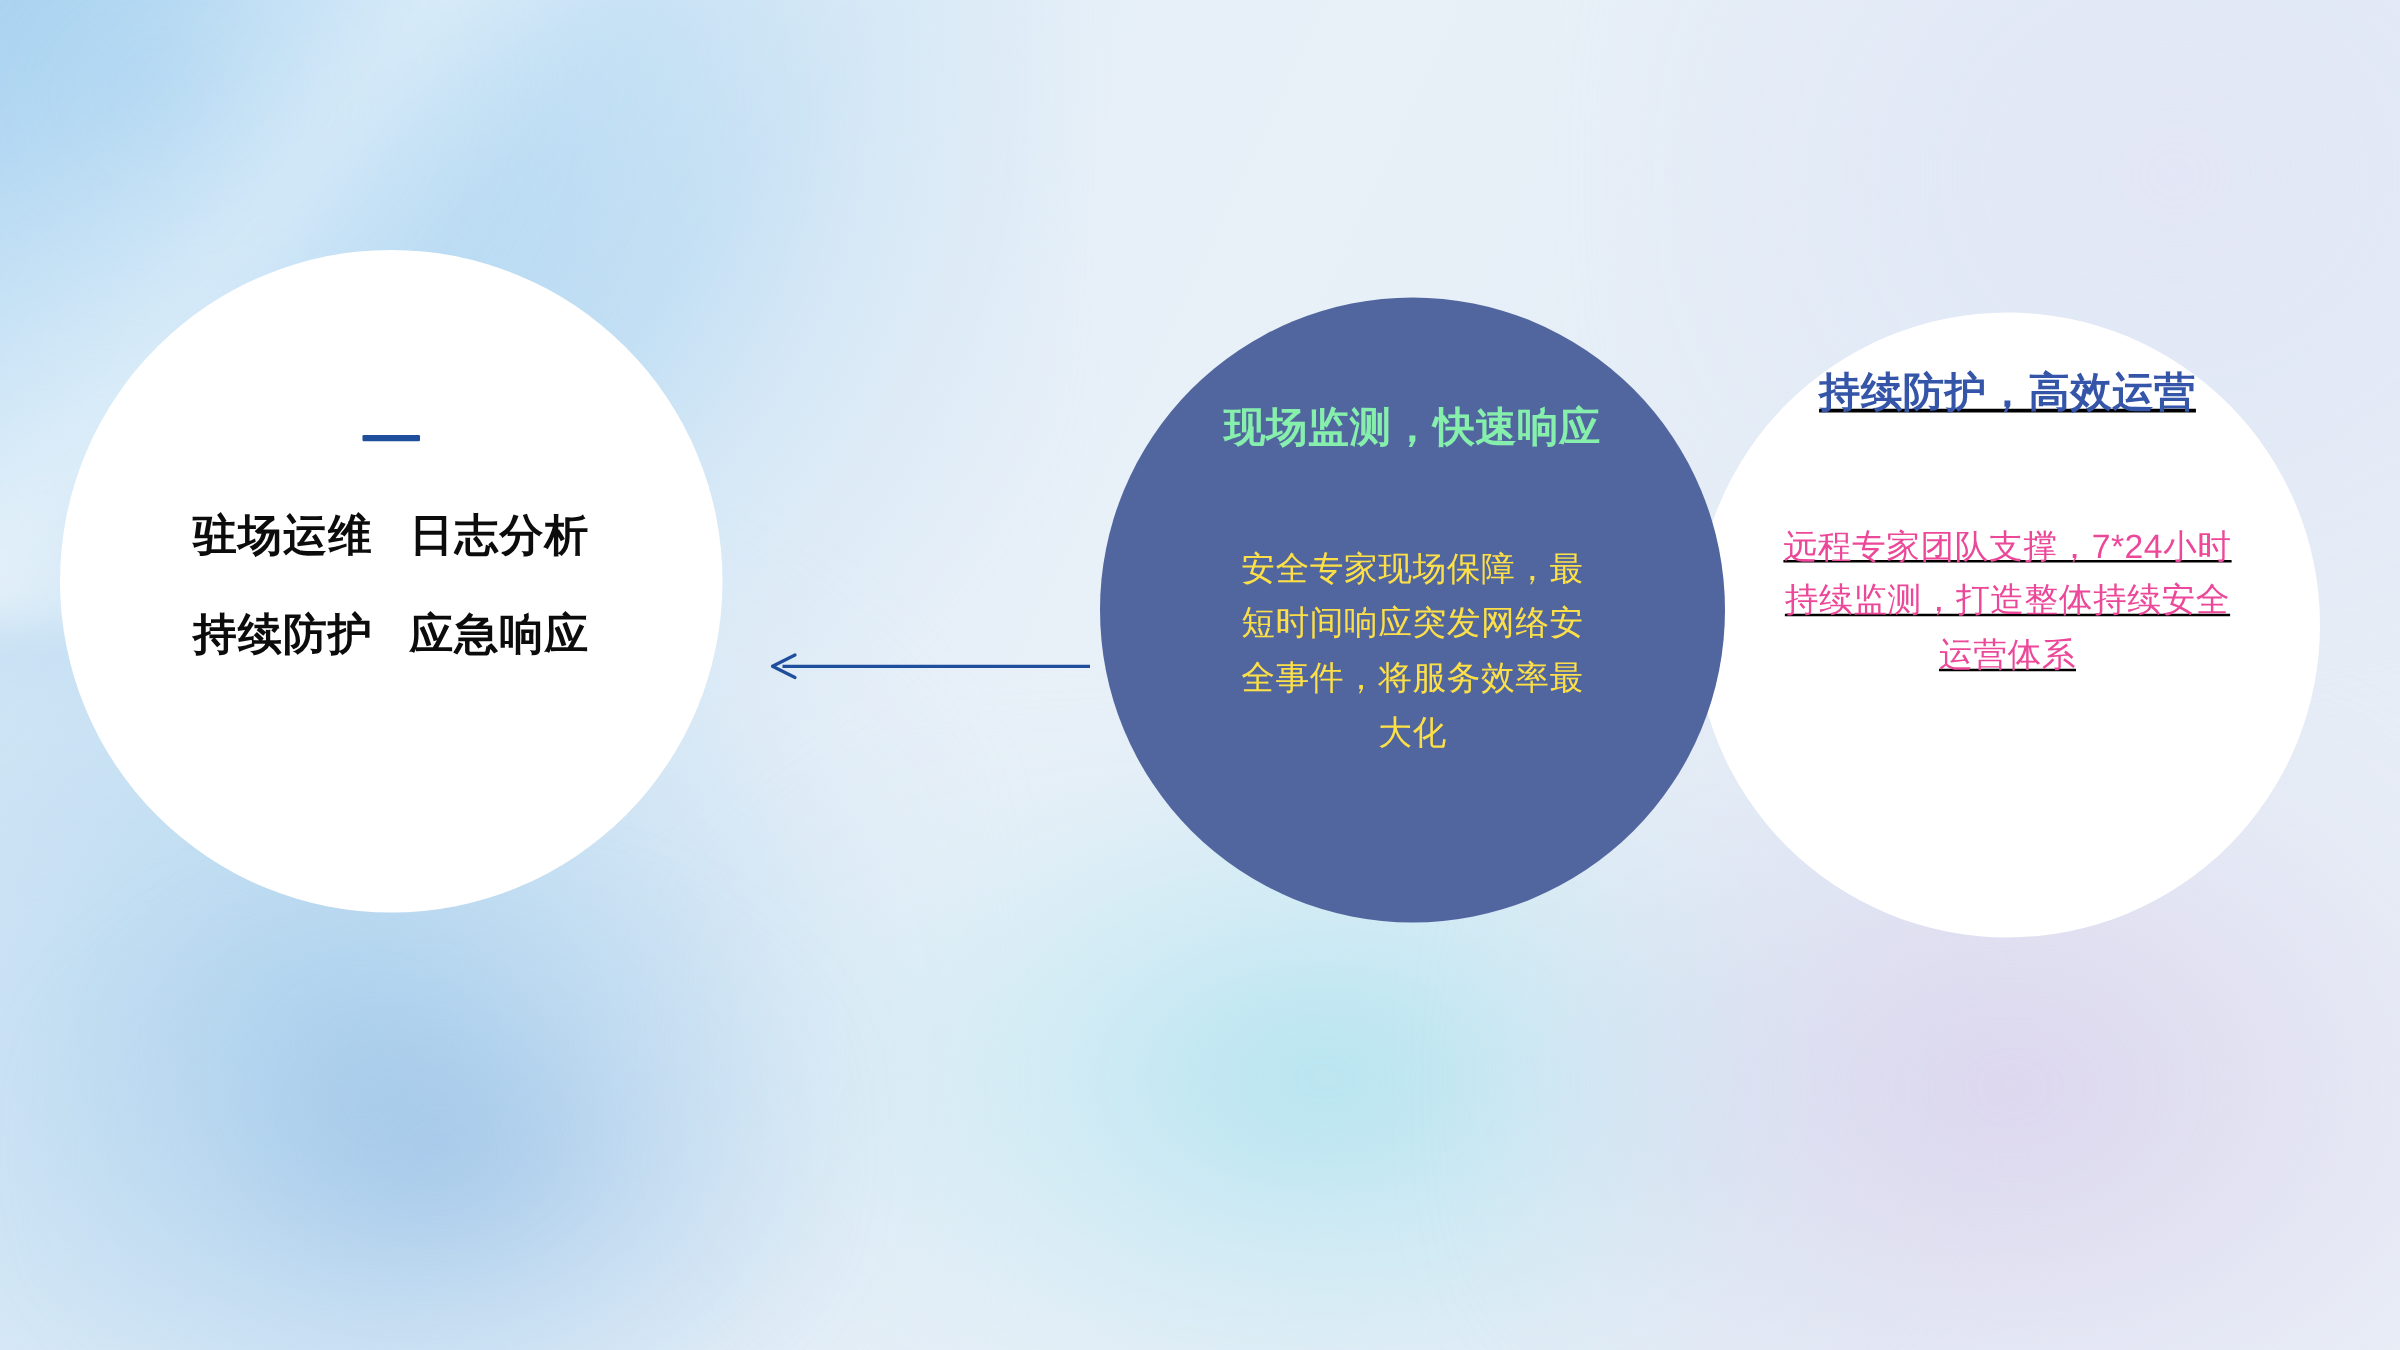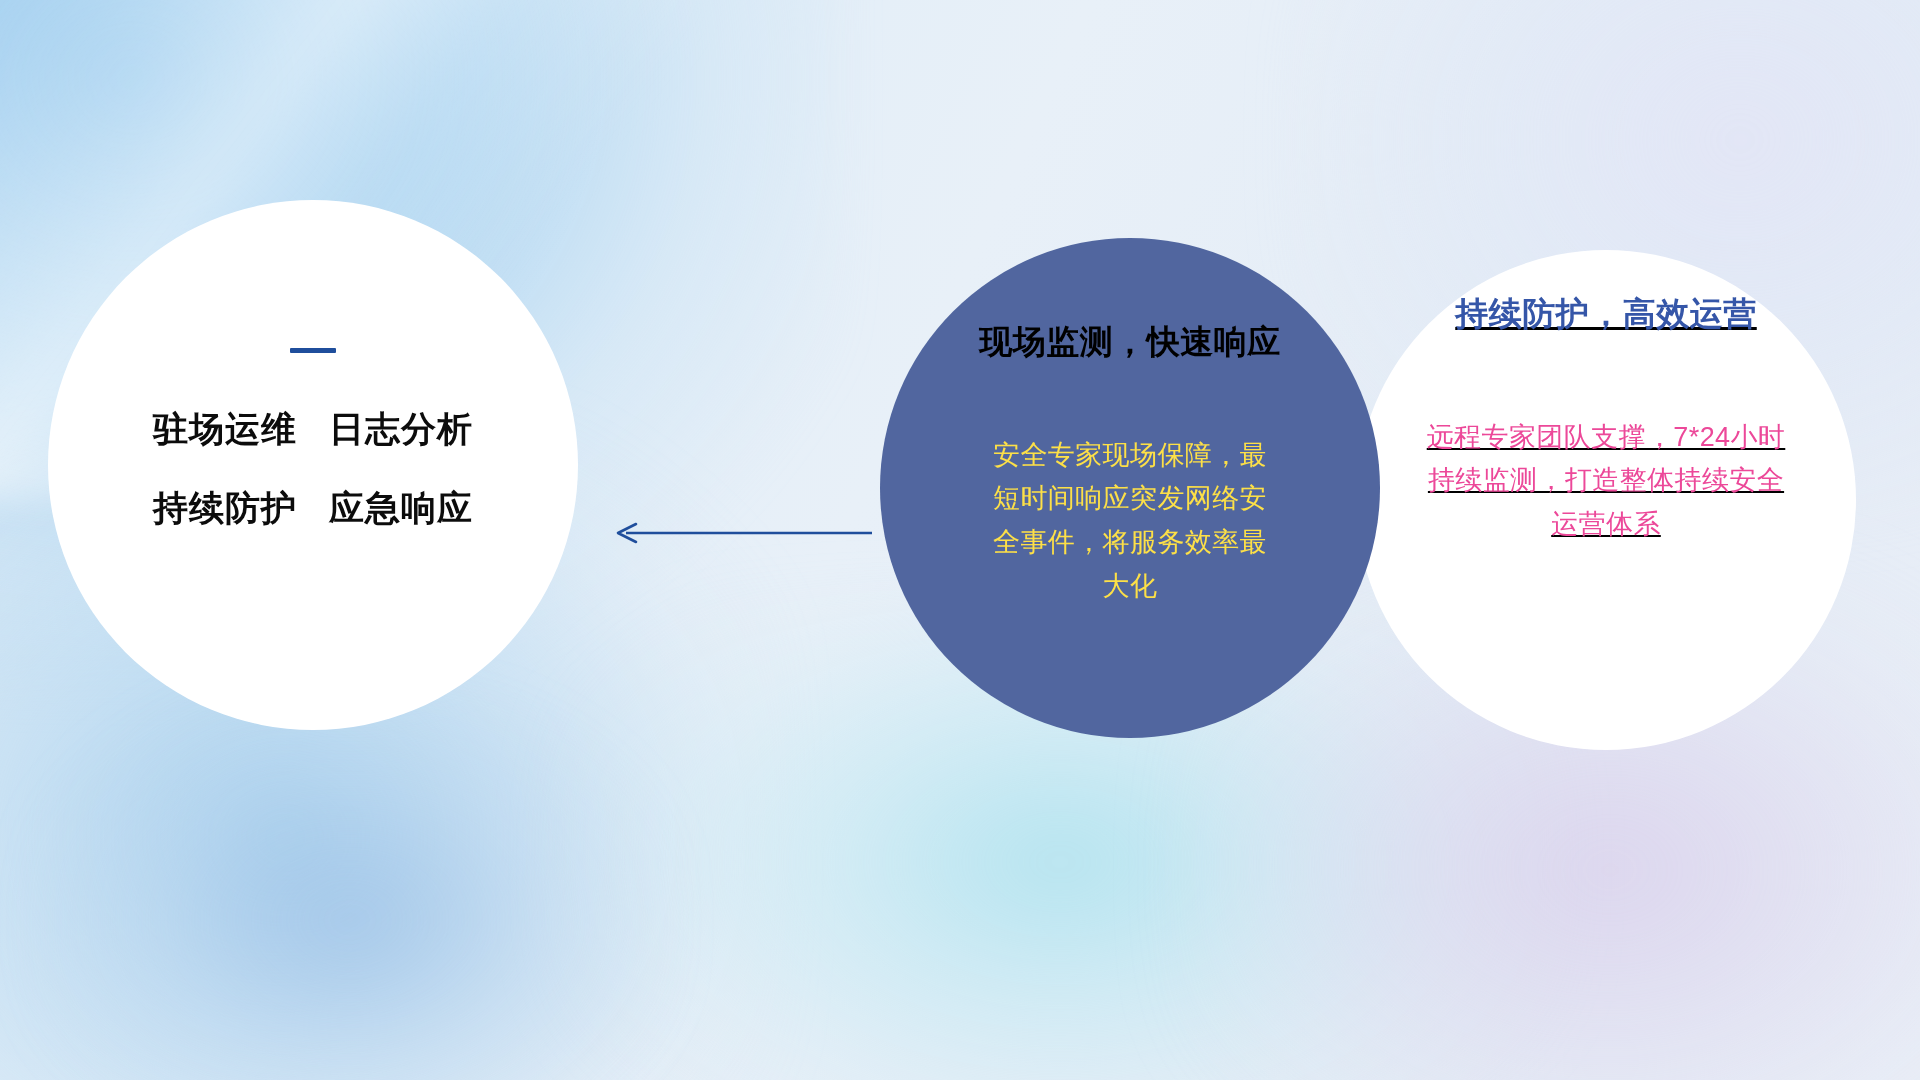--- a/index.html
+++ b/index.html
@@ -162,37 +162,38 @@
     border-radius: 1px;
   }
   .left-line {
     font-size: 35px;
     font-weight: 700;
     color: #0c0c0c;
     letter-spacing: 1px;
     line-height: 1.0;
     margin-bottom: 44px;
     white-space: pre;
+    font-family: Liberation Serif, serif;
   }
   .left-line:last-child { margin-bottom: 0; }
 
   
   .center-inner {
     position: absolute;
     top: 84px;
     left: 0;
     width: 100%;
     text-align: center;
     padding: 0 24px;
     box-sizing: border-box;
   }
   .center-title {
     font-size: 33px;
     font-weight: 700;
-    color: #000000;
+    color: #86efac;
     letter-spacing: 0.5px;
     line-height: 1.2;
     white-space: nowrap;
   }
   .center-body {
     margin-top: 72px;
     font-size: 27px;
     font-weight: 400;
     color: #fde047;
     line-height: 1.62;

